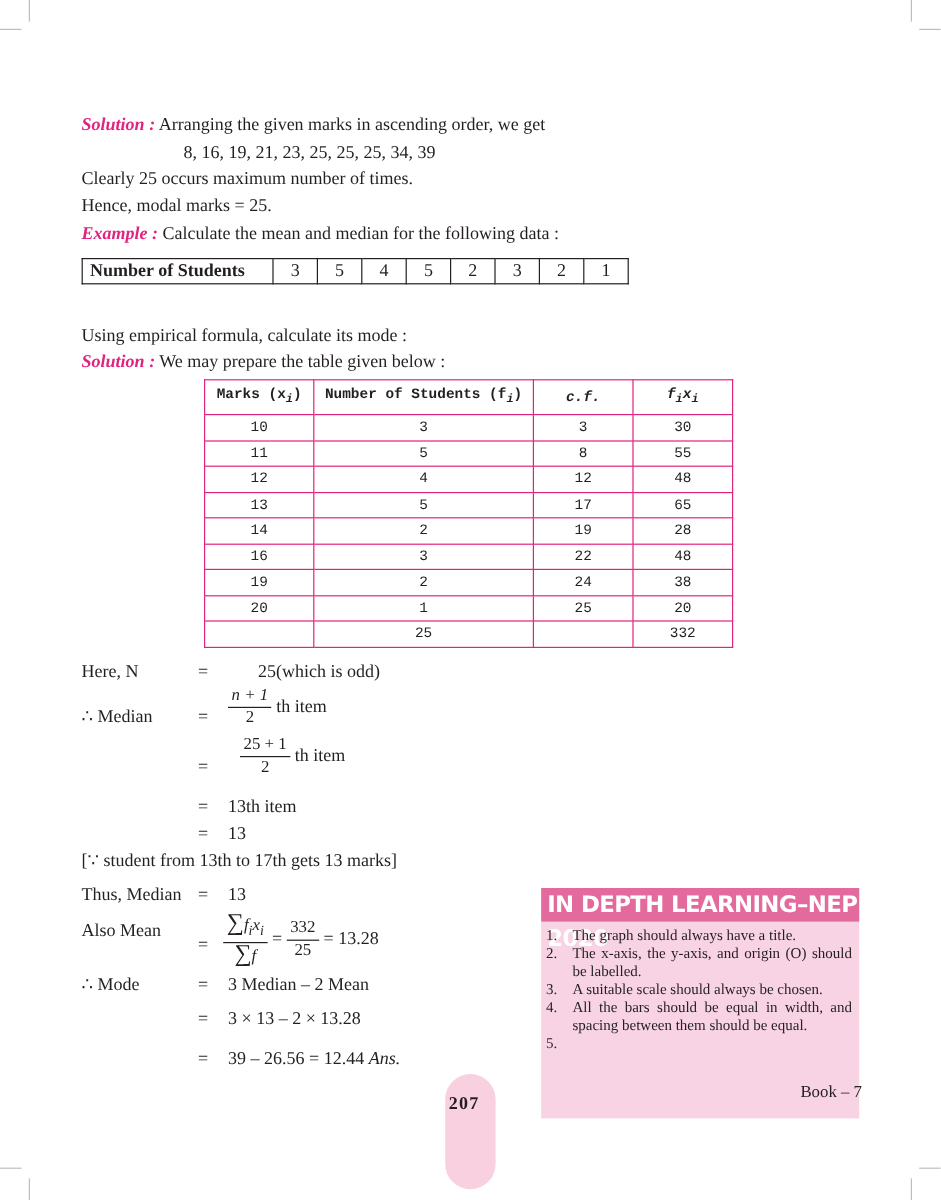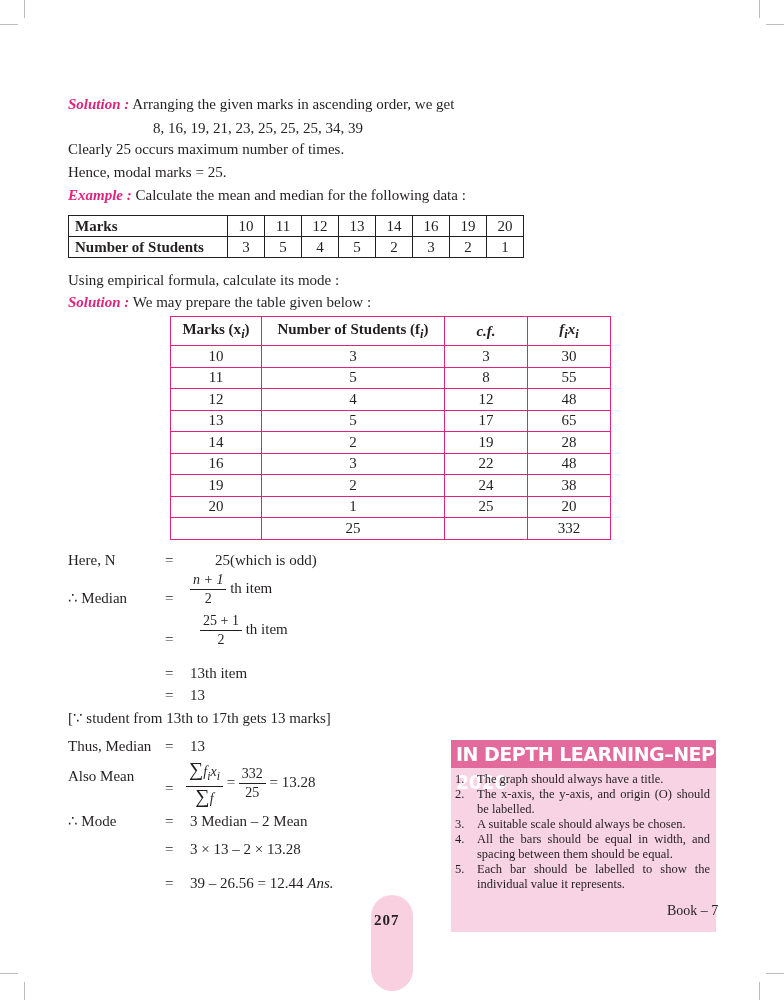--- a/index.html
+++ b/index.html
@@ -7,21 +7,21 @@
          font-family:"Liberation Serif","DejaVu Serif",serif; color:#231f20; font-size:15px; }
   .crop { position:absolute; background:#bdbdbd; }
   .line { position:absolute; left:68px; white-space:nowrap; line-height:18px; }
   .pink { color:#e0237f; font-weight:bold;font-style:italic; }
   i, .it { font-style:italic; }
   table { border-collapse:collapse; position:absolute; }
   table.t1 { left:68px; top:215px; font-size:15px; }
   table.t1 td { border:1.5px solid #231f20; height:20px; padding:0 6px; text-align:center; }
   table.t1 td.lbl { text-align:left; font-weight:bold; width:146px; }
   table.t1 td.v { width:24px; }
-  table.t2 { left:170px; top:316px; font-size:15px; }
+  table.t2 { left:170px; top:316px; font-size:12px;font-family:Liberation Mono, monospace; }
   table.t2 td, table.t2 th { border:1.5px solid #e0237f; height:20.5px; padding:0; text-align:center; font-weight:normal; }
   table.t2 th { font-weight:bold; height:28px; }
   table.t2 .c1 { width:90px; } table.t2 .c2 { width:182px; } table.t2 .c3 { width:82px; } table.t2 .c4 { width:82px; }
   .calc { position:absolute; white-space:nowrap; line-height:18px; }
   .frac { display:inline-block; vertical-align:middle; text-align:center; font-size:14px; }
   .frac .num { display:block; border-bottom:1px solid #231f20; padding:0 3px; line-height:18px; }
   .frac .den { display:block; line-height:18px; }
   .sig { font-size:20px; }
   .box { position:absolute; left:451px; top:740px; width:265px; height:192px; background:#f8d3e3; }
   .box-head { background:#e36a9d; color:#ffffff; font-family:"DejaVu Sans","Liberation Sans",sans-serif;
@@ -52,31 +52,20 @@
 <div class="line" style="top:119px;left:153px;">8, 16, 19, 21, 23, 25, 25, 25, 34, 39</div>
 <div class="line" style="top:140px;">Clearly 25 occurs maximum number of times.</div>
 <div class="line" style="top:163px;">Hence, modal marks  =  25.</div>
 <div class="line" style="top:186px;">
   <span class="pink">Example :</span>
   <span>Calculate the mean and median for the following data :</span>
 </div>
 
 <table class="t1">
   <tbody>
-      <tr>
-    <td class="lbl">Marks</td>
-    <td class="v">10</td>
-    <td class="v">11</td>
-    <td class="v">12</td>
-    <td class="v">13</td>
-    <td class="v">14</td>
-    <td class="v">16</td>
-    <td class="v">19</td>
-    <td class="v">20</td>
-  </tr>
   <tr>
     <td class="lbl">Number of Students</td>
     <td class="v">3</td>
     <td class="v">5</td>
     <td class="v">4</td>
     <td class="v">5</td>
     <td class="v">2</td>
     <td class="v">3</td>
     <td class="v">2</td>
     <td class="v">1</td>
@@ -221,20 +210,19 @@
     <li>
         <span class="n">3.</span>
         <span>A suitable scale should always be chosen.</span>
       </li>
     <li>
         <span class="n">4.</span>
         <span>All the bars should be equal in width, and spacing between them should be equal.</span>
       </li>
     <li>
         <span class="n">5.</span>
-        <span>Each bar should be labelled to show the individual value it represents.</span>
       </li>
   </ol>
 </div>
 
 <div class="pill"></div>
 <div class="pageno">207</div>
 <div class="book">Book – 7</div>
 
 </body></html>

